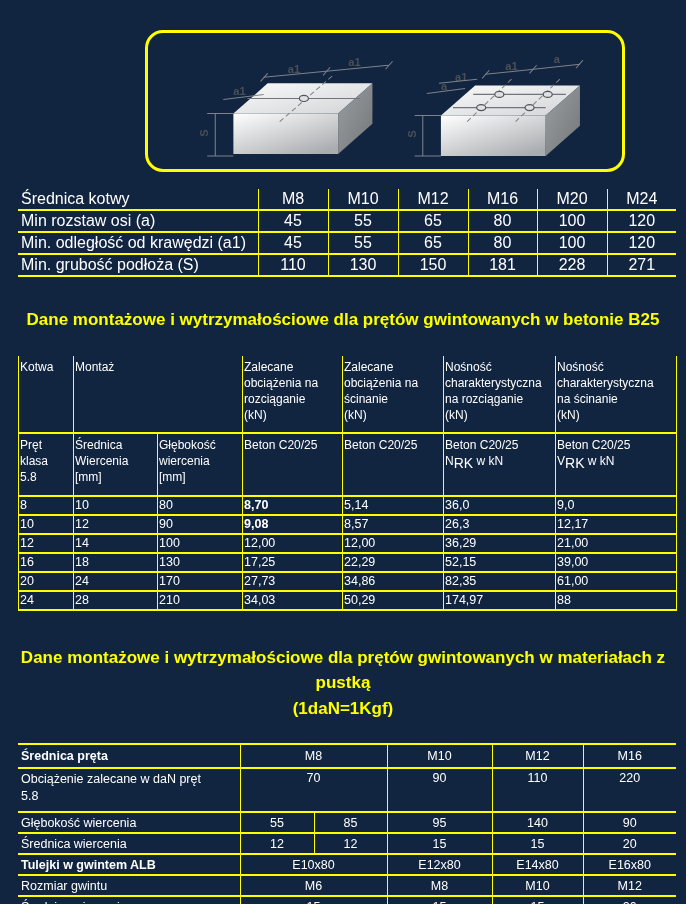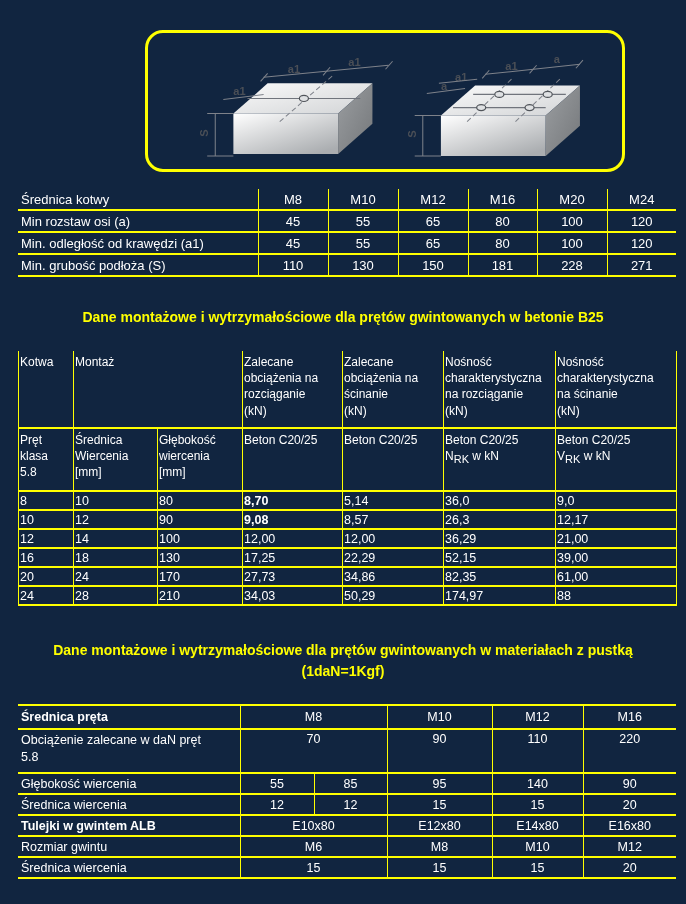--- a/index.html
+++ b/index.html
@@ -30,36 +30,36 @@
   .ddash{stroke:#7e828a;stroke-width:1;stroke-dasharray:5,3;fill:none;}
   .dlbl{font:bold 11px "Liberation Sans",sans-serif;fill:#4b4f56;}
   .anchor{fill:#dfe1e3;stroke:#50545a;stroke-width:1.2;}
   
   table{border-collapse:collapse;table-layout:fixed;margin-left:18px;width:658px;}
   td{overflow:hidden;}
   .lbl{text-align:left !important;padding-left:3px !important;}
   .bold{font-weight:bold;}
   .pre{white-space:pre-line;line-height:1.35;}
 
-  #t1{margin-top:17px;font-size:13px;}
+  #t1{margin-top:17px;font-size:16px;}
   #t1 td{border-bottom:2px solid var(--yellow);height:20px;text-align:center;padding:0 2px;}
   #t1 td+td{border-left:1.5px solid var(--yellow);}
 
-  .heading{color:var(--yellow);font-weight:bold;font-size:14px;text-align:center;line-height:1.5;}
+  .heading{color:var(--yellow);font-weight:bold;font-size:17px;text-align:center;line-height:1.5;}
   #h1{margin-top:30px;}
   #h2{margin-top:34px;}
 
   #t2{margin-top:23px;font-size:12.5px;}
   #t2 td{border-bottom:2px solid var(--yellow);border-left:1.5px solid var(--yellow);text-align:left;padding:0 1px;}
   #t2 td:last-child{border-right:1.5px solid var(--yellow);}
   #t2 tr.hdr td{vertical-align:top;padding-top:3px;font-size:12px;line-height:1.35;white-space:pre-line;}
   #t2 tr.hdr1{height:77px;}
   #t2 tr.hdr2{height:63px;}
   #t2 tr.data{height:19px;}
-  sub{font-size:11px;line-height:0;}
+  sub{font-size:14px;line-height:0;}
 
   #t3{margin-top:22px;font-size:12.5px;}
   #t3 td{border-bottom:2px solid var(--yellow);height:19px;text-align:center;padding:0 2px;}
   #t3 tr:first-child td{border-top:2px solid var(--yellow);}
   #t3 td+td{border-left:1.5px solid var(--yellow);}
   #t3 tr.tall td{height:40px;vertical-align:top;padding-top:2px;}
   #t3 tr.h22 td{height:22px;}
 </style>
 </head>
 <body>

